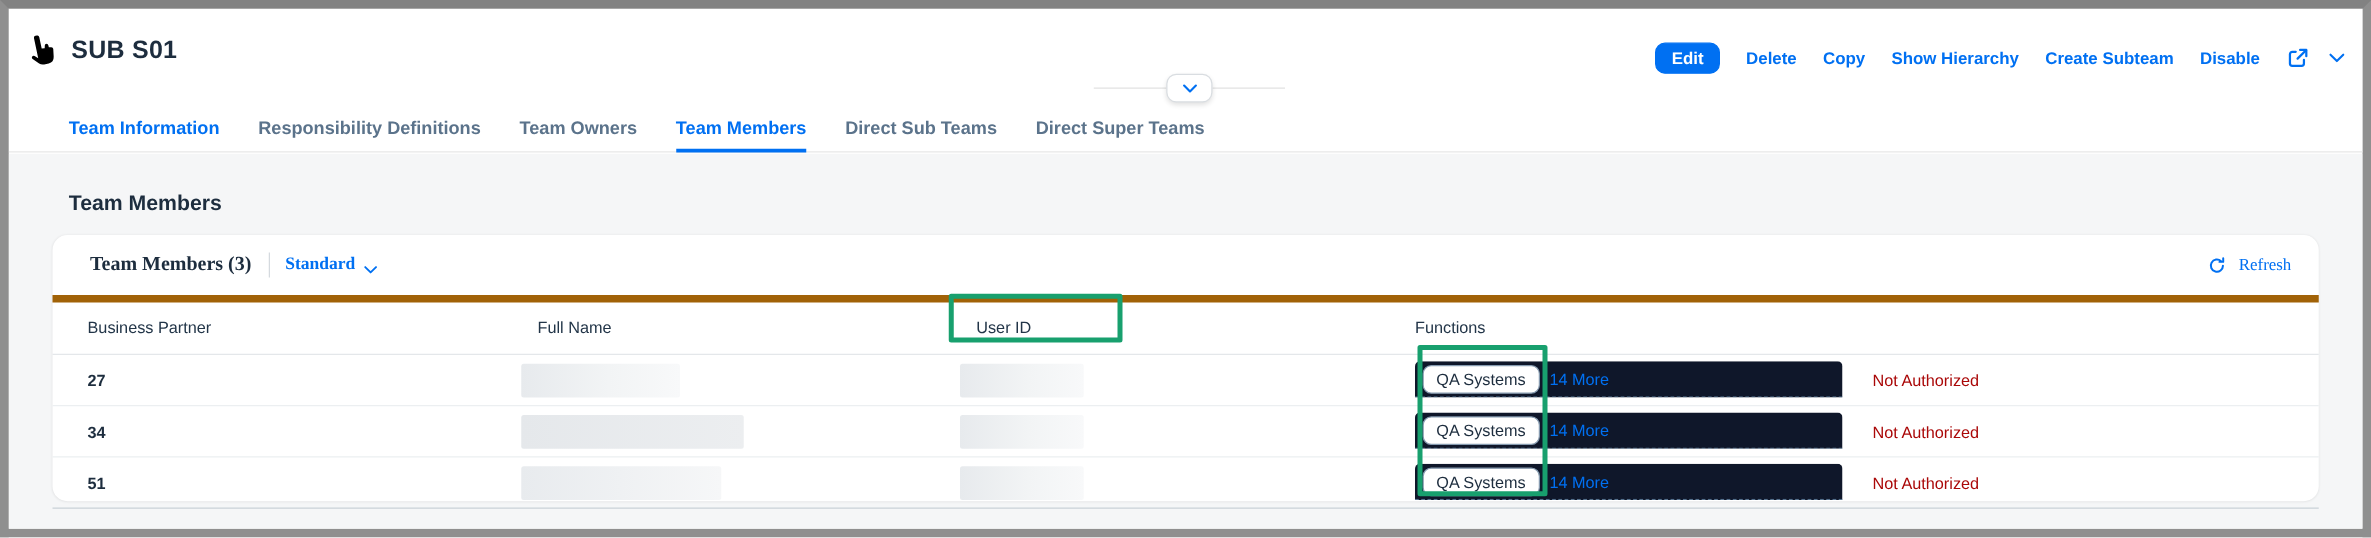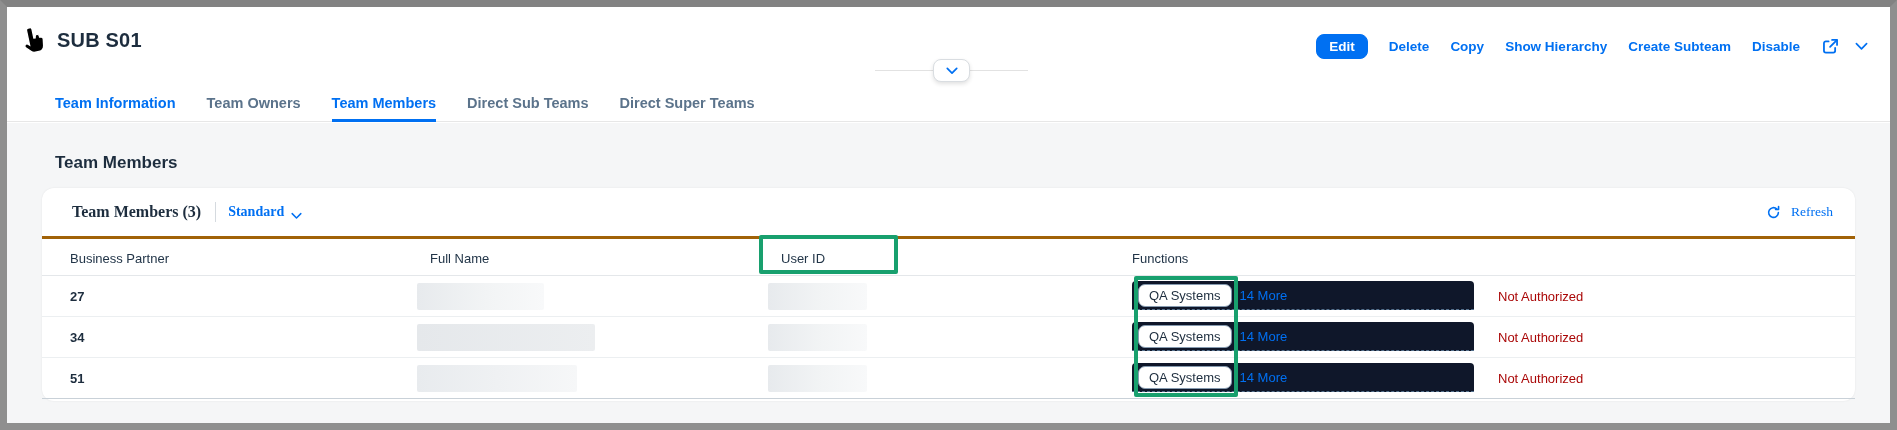--- a/index.html
+++ b/index.html
@@ -11,21 +11,21 @@
   *{box-sizing:border-box;margin:0;padding:0;}
   html,body{background:#ffffff;}
   body{font-family:"Liberation Sans","DejaVu Sans",sans-serif;width:1897px;height:430px;overflow:hidden;}
   .frame{position:relative;width:1897px;height:430px;border:7px solid #8f8f8f;border-top-color:#828282;background:#ffffff;overflow:hidden;}
 
   
   .header-area{position:absolute;left:0;top:0;right:0;height:115px;background:#fff;border-bottom:1px solid #e7e7e7;}
   .cursor-hand{position:absolute;left:13px;top:18px;width:30px;height:32px;transform:rotate(-12deg);}
   .page-title{position:absolute;left:50px;top:22px;font-size:20px;font-weight:700;color:var(--title-text);letter-spacing:.2px;}
 
-  .actions{position:absolute;right:22px;top:27px;display:flex;align-items:center;gap:21px;}
+  .actions{position:absolute;right:14px;top:27px;display:flex;align-items:center;gap:21px;}
   .btn-text{font-size:13.5px;font-weight:600;color:var(--accent);background:none;border:none;cursor:pointer;white-space:nowrap;font-family:inherit;}
   .btn-primary{font-size:13.5px;font-weight:600;color:#fff;background:var(--accent);border:1px solid var(--accent);border-radius:8px;padding:4px 12px;cursor:pointer;font-family:inherit;}
   .icon-btn{background:none;border:none;cursor:pointer;display:flex;align-items:center;padding:0;}
   .actions .icon-btn + .icon-btn{margin-left:-6px;}
 
   .collapse-line{position:absolute;top:63px;height:1px;background:#e2e2e2;width:58px;}
   .collapse-line.left{left:868px;}
   .collapse-line.right{left:963px;}
   .collapse-btn{position:absolute;left:926px;top:52px;width:37px;height:23px;background:#fff;border:1px solid #d9dde1;border-radius:8px;box-shadow:0 2px 4px rgba(0,0,0,.12);display:flex;align-items:center;justify-content:center;cursor:pointer;}
 
@@ -38,21 +38,21 @@
   .content{position:absolute;left:0;top:116px;right:0;bottom:0;background:#f5f6f7;}
   .section-title{position:absolute;left:48px;top:146px;font-size:17px;font-weight:700;color:var(--title-text);}
 
   .card{position:absolute;left:35px;top:181px;width:1813px;height:213px;background:#fff;border-radius:12px;box-shadow:0 0 2px rgba(0,0,0,.08);}
   .card-header{position:relative;height:48px;display:flex;align-items:center;padding:0 22px 0 30px;font-family:Liberation Serif, serif;}
   .card-title{font-size:16px;font-weight:700;color:var(--title-text);}
   .vdiv{width:1px;height:20px;background:#d5dadf;margin:0 12px 0 14px;}
   .view-selector{display:flex;align-items:flex-end;gap:7px;font-size:14px;font-weight:600;color:var(--accent);cursor:pointer;}
   .refresh{margin-left:auto;display:flex;align-items:center;gap:10px;font-size:13.5px;color:var(--accent);cursor:pointer;background:none;border:none;font-family:inherit;}
 
-  .thead{position:relative;height:40px;border-top:3px solid #a16207;border-bottom:1px solid #e4e7ea;}
+  .thead{position:relative;height:48px;border-top:6px solid #a16207;border-bottom:1px solid #e4e7ea;}
   .thead .th{position:absolute;top:0;line-height:40px;font-size:13px;font-weight:400;color:#223548;white-space:nowrap;}
   .trow{position:relative;height:41px;border-bottom:1px solid #eceff1;}
   .trow:last-child{border-bottom:1px solid #c9d1d8;}
   .cell{position:absolute;top:0;line-height:41px;font-size:13px;color:var(--title-text);white-space:nowrap;}
   .cell.bp{font-weight:700;}
   .col-bp{left:28px;}  .col-name{left:388px;}  .col-uid{left:739px;}
   .col-func{left:1090px;} .col-status{left:1456px;}
 
   .redact{position:absolute;top:7px;height:27px;border-radius:2px;background:linear-gradient(90deg,#e7eaed 0%,#f2f4f5 55%,#f8f9fa 100%);}
   .redact.uid{left:726px;width:99px;}
@@ -117,20 +117,21 @@
     <div class="collapse-btn">
       <span>
         <svg viewBox="0 0 14 9" width="12" height="8" fill="none" stroke="#0070f2" stroke-width="2" stroke-linecap="round" stroke-linejoin="round">
           <path d="M1.5 1.5L7 7l5.5-5.5"></path>
         </svg>
       </span>
     </div>
 
     <div class="tabbar">
       <div class="tab blue">Team Information</div>
+      <div class="tab">Responsibility Definitions</div>
       <div class="tab">Team Owners</div>
       <div class="tab selected">Team Members</div>
       <div class="tab">Direct Sub Teams</div>
       <div class="tab">Direct Super Teams</div>
     </div>
   </div>
 
   <div class="content"></div>
   <div class="section-title">Team Members</div>
 

